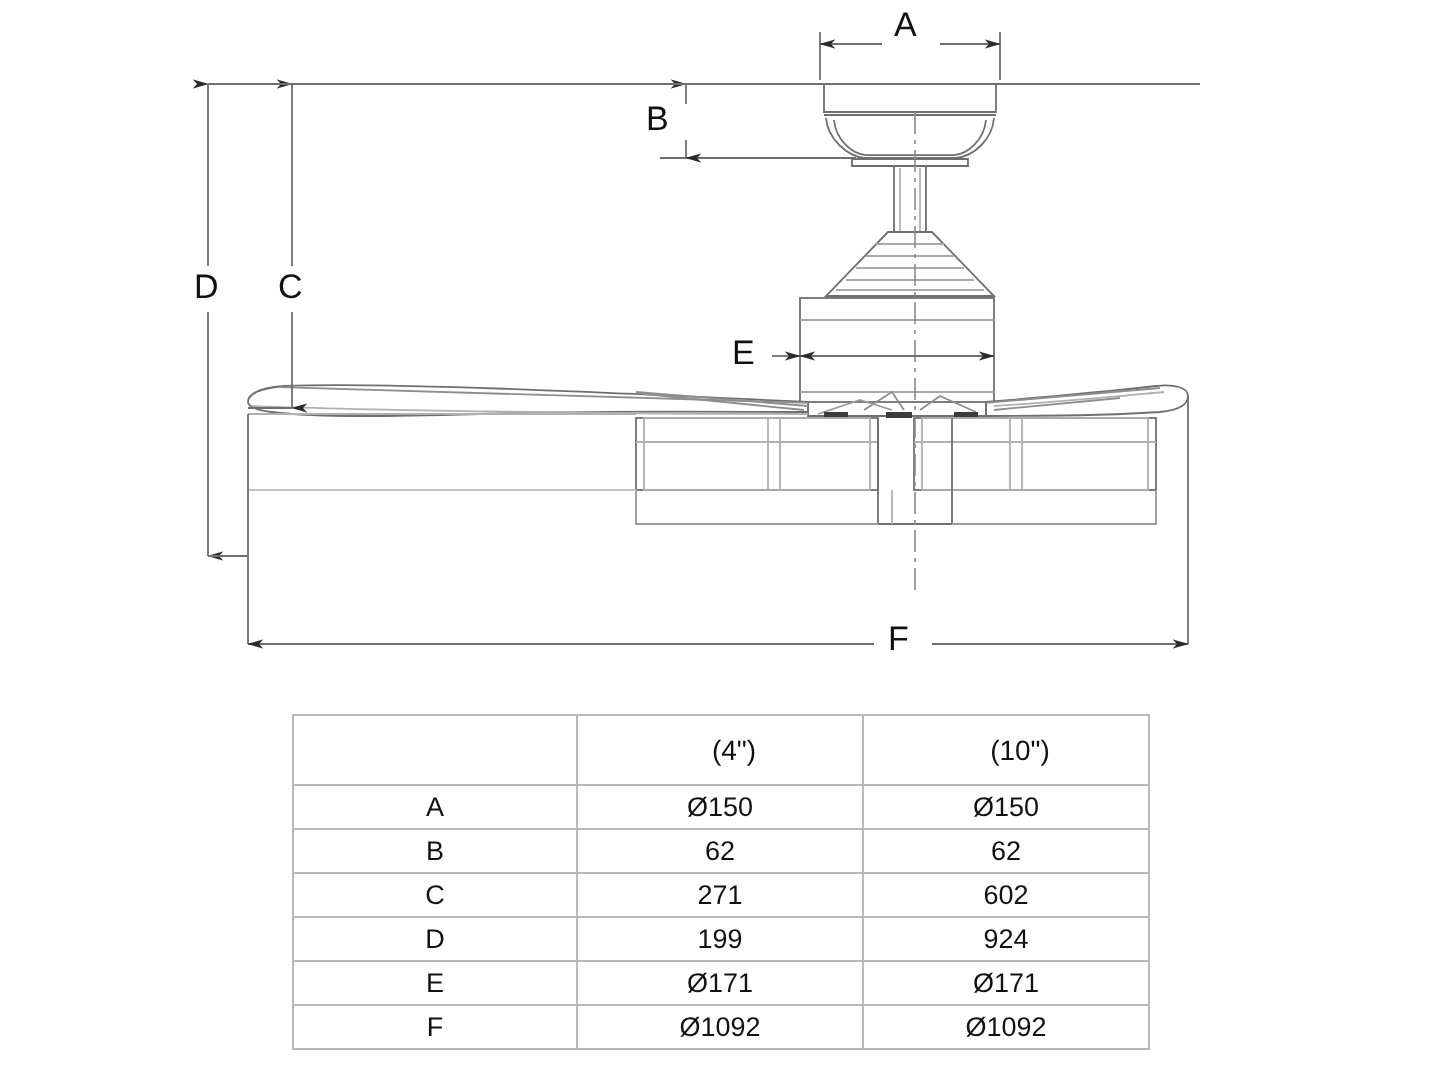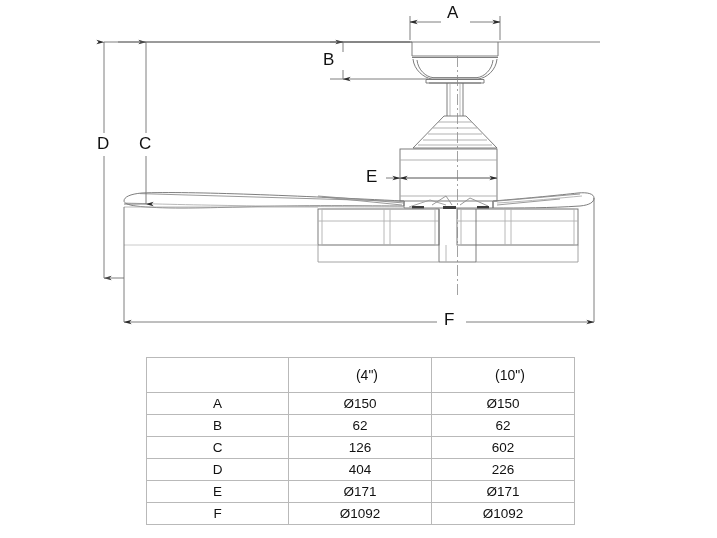--- a/index.html
+++ b/index.html
@@ -246,27 +246,27 @@
           <td>Ø150</td>
           <td>Ø150</td>
         </tr>
         <tr>
           <td>B</td>
           <td>62</td>
           <td>62</td>
         </tr>
         <tr>
           <td>C</td>
-          <td>126</td>
+          <td>271</td>
           <td>602</td>
         </tr>
         <tr>
           <td>D</td>
-          <td>404</td>
-          <td>226</td>
+          <td>199</td>
+          <td>924</td>
         </tr>
         <tr>
           <td>E</td>
           <td>Ø171</td>
           <td>Ø171</td>
         </tr>
         <tr>
           <td>F</td>
           <td>Ø1092</td>
           <td>Ø1092</td>

